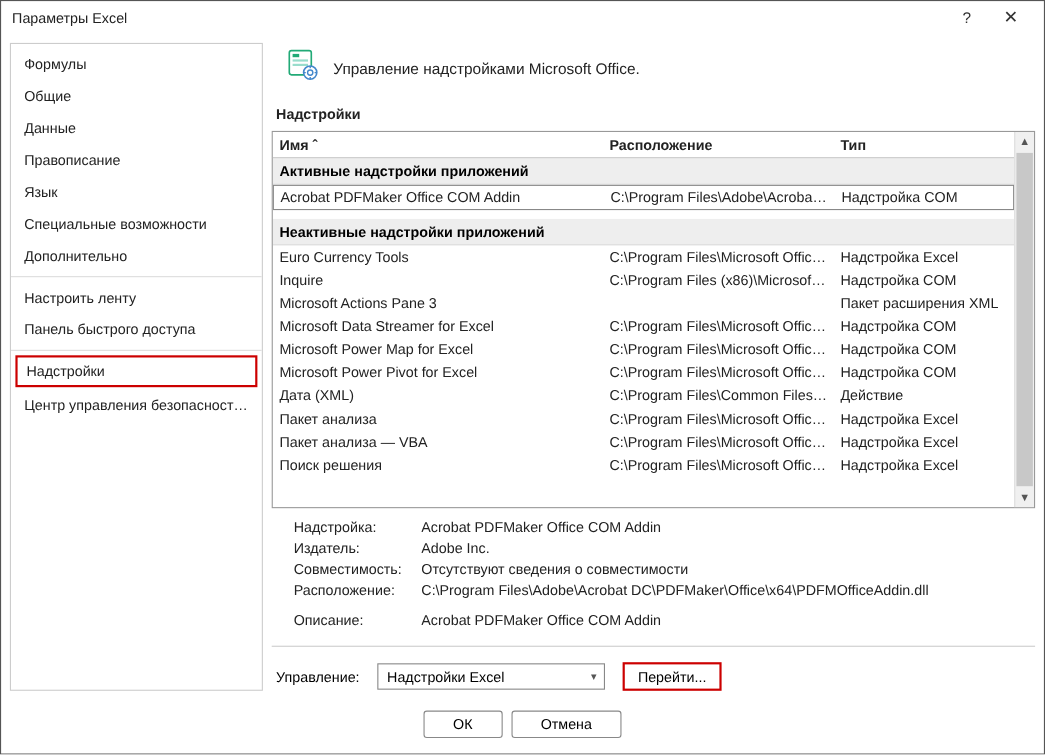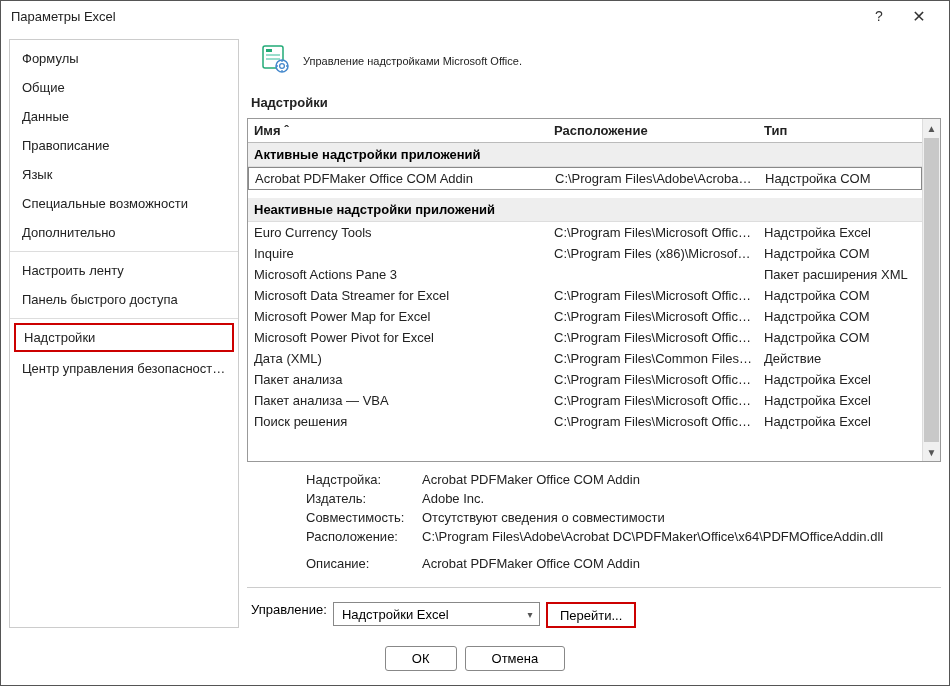--- a/index.html
+++ b/index.html
@@ -10,44 +10,44 @@
   .titlebar-btn { width: 40px; height: 30px; display: flex; align-items: center; justify-content: center; font-size: 14px; color: #333; cursor: pointer; }
   .titlebar-btn.close { font-size: 16px; }
   .body { flex: 1; display: flex; padding: 8px; gap: 8px; min-height: 0; }
   .sidebar { width: 230px; border: 1px solid #ccc; padding: 4px 0; overflow: hidden; }
   .sidebar-item { padding: 7px 12px; font-size: 13px; color: #222; cursor: pointer; white-space: nowrap; overflow: hidden; text-overflow: ellipsis; }
   .sidebar-item.active { border: 2.5px solid #c00; margin: 2px 4px; padding: 5px 8px; }
   .sidebar-divider { border-top: 1px solid #ddd; margin: 4px 0; }
   .main { flex: 1; display: flex; flex-direction: column; min-width: 0; }
   .header-row { display: flex; align-items: center; gap: 12px; padding: 4px 8px 16px 12px; }
   .header-icon svg { width: 32px; height: 32px; }
-  .header-text { font-size: 11px; color: #222; }
+  .header-text { font-size: 14px; color: #222; }
   .section-title { font-weight: bold; font-size: 13px; padding: 0 4px 8px 4px; color: #222; }
   .table-wrapper { flex: 1; border: 1px solid #999; display: flex; min-height: 0; justify-content: space-between; }
   .table-content { flex: 1; overflow: hidden; display: flex; flex-direction: column; }
   .thead { display: flex; border-bottom: 1px solid #bbb; background: #fff; font-weight: bold; font-size: 13px; }
   .th, .td { padding: 4px 6px; font-size: 13px; color: #222; white-space: nowrap; overflow: hidden; text-overflow: ellipsis; }
   .col-name { width: 300px; }
   .col-loc { width: 210px; }
   .col-type { flex: 1; }
   .tbody { flex: 1; overflow: hidden; }
   .group-header { background: #eee; font-weight: bold; font-size: 13px; padding: 4px 6px; border-bottom: 1px solid #ddd; }
   .trow { display: flex; border-bottom: 0px solid transparent; }
   .trow.selected { background: #fff; border: 1px solid #888; }
   .trow .td { padding: 3px 6px; }
   .spacer8 { height: 8px; }
   .scrollbar { width: 18px; background: #f0f0f0; border-left: 1px solid #ddd; display: flex; flex-direction: column; }
   .scroll-btn { height: 18px; display: flex; align-items: center; justify-content: center; font-size: 10px; color: #555; cursor: pointer; }
   .scroll-thumb { flex: 1; background: #c8c8c8; margin: 1px; border-radius: 0; }
   .details { padding: 10px 20px 4px 20px; font-size: 13px; color: #222; }
-  .details-row { display: flex; gap: 6px; margin-bottom: 4px; margin-left: 39px; }
+  .details-row { display: flex; gap: 6px; margin-bottom: 4px; }
   .details-label { width: 110px; }
   .details-value { flex: 1; white-space: nowrap; overflow: hidden; text-overflow: ellipsis; }
   .hr { border-top: 1px solid #ccc; margin: 8px 0; }
-  .manage-row { display: flex; align-items: flex-start; gap: 6px; padding: 6px 4px 0 4px; font-size: 13px; }
+  .manage-row { display: flex; align-items: center; gap: 16px; padding: 6px 4px 0 4px; font-size: 13px; }
   .select-wrap { border: 1px solid #888; display: flex; align-items: center; height: 24px; width: 207px; }
   .select-val { flex: 1; padding: 0 8px; font-size: 13px; }
   .select-caret { width: 18px; text-align: center; font-size: 10px; color: #555; }
   .go-btn { border: 2.5px solid #c00; padding: 10px 12px; height: 26px; display: flex; align-items: center; font-size: 13px; cursor: pointer; }
   .footer { display: flex; justify-content: center; gap: 8px; padding: 10px 14px 14px 14px; }
   .btn { border: 1px solid #888; padding: 4px 26px; font-size: 13px; background: #fff; cursor: pointer; border-radius: 3px; }
 </style>
 </head>
 <body>
 

